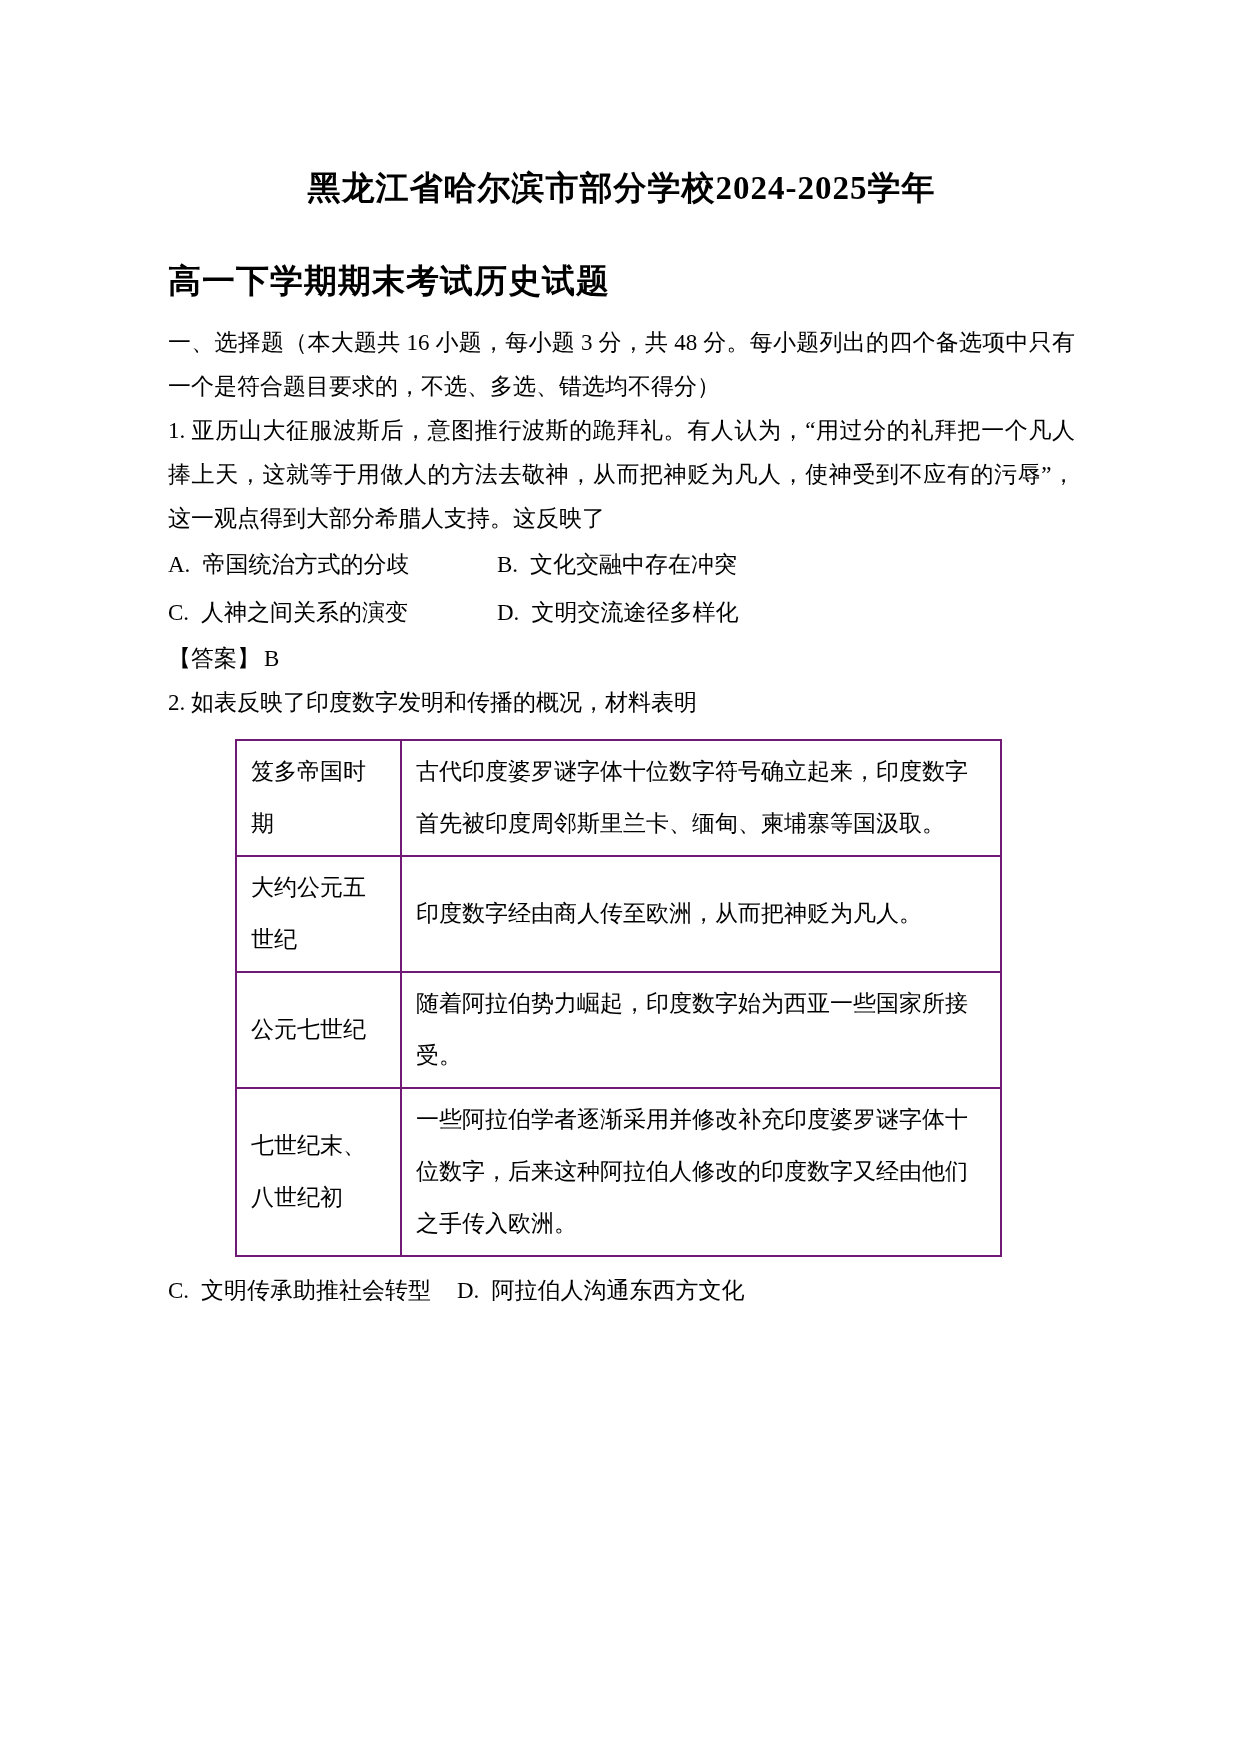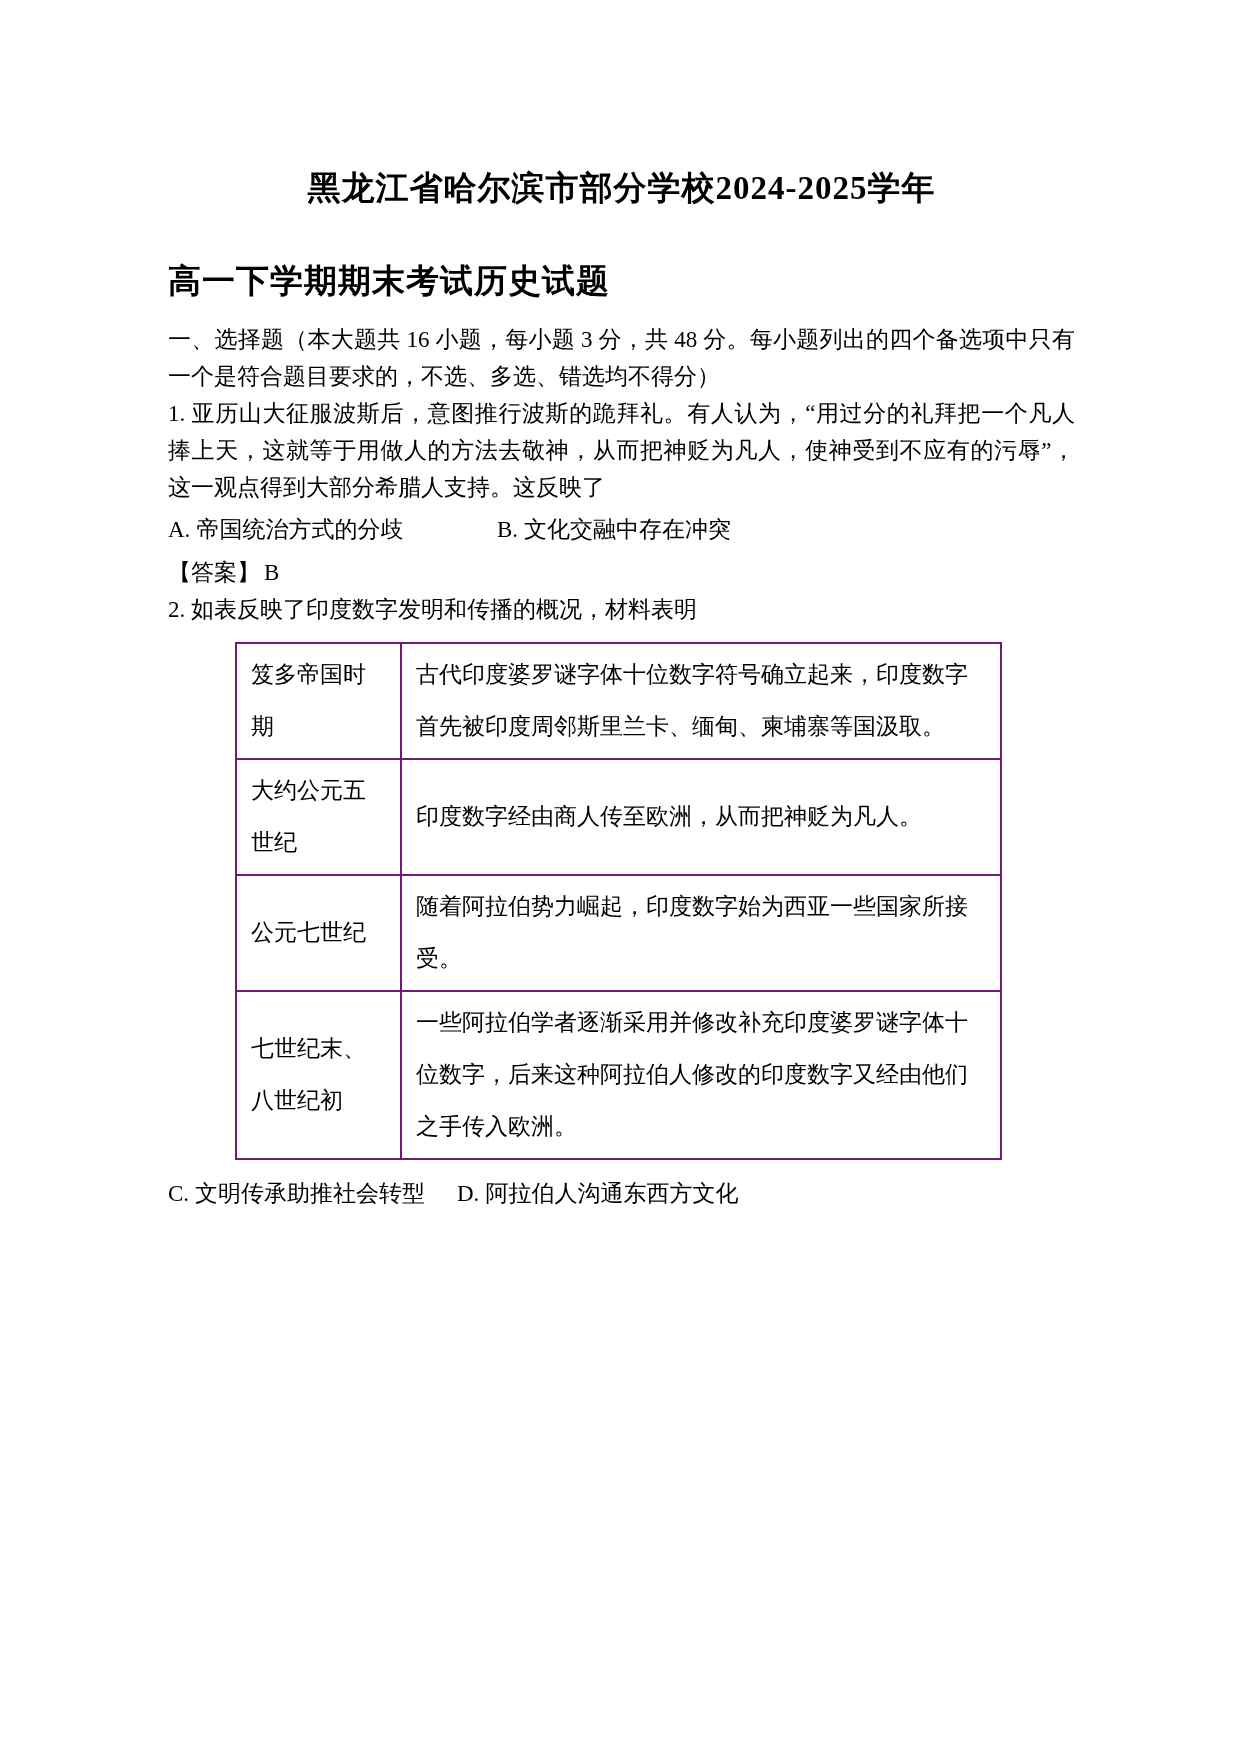--- a/index.html
+++ b/index.html
@@ -30,38 +30,38 @@
   .doc-title-2 {
     font-size: 33px;
     font-weight: bold;
     text-align: left;
     margin: 0 0 18px 0;
     line-height: 1.35;
     letter-spacing: 1px;
   }
   p.body-line {
     font-size: 23px;
-    line-height: 37px;
+    line-height: 44px;
     margin: 0;
     text-align: justify;
     text-justify: inter-ideograph;
   }
   p.options-row {
     font-size: 23px;
     line-height: 47.7px;
     margin: 0;
   }
   .opt {
     display: inline-block;
     white-space: nowrap;
   }
   .opt-first-q1 { width: 329px; }
   .opt-first-q2 { width: 289px; }
   .opt-label { display: inline; }
-  .opt-text { display: inline; margin-left: 6px; }
+  .opt-text { display: inline; margin-left: 12px; }
   .ans-label, .exp-label { display: inline; }
   .ans-value { display: inline; margin-left: 4px; }
   .exp-text { display: inline; }
   table.q2-table {
     border-collapse: collapse;
     margin: 14px 0 10px 67px;
     width: 767px;
     table-layout: fixed;
   }
   table.q2-table td {
@@ -82,20 +82,23 @@
 
   <h1 class="doc-title-1">黑龙江省哈尔滨市部分学校2024-2025学年</h1>
   <h2 class="doc-title-2">高一下学期期末考试历史试题</h2>
 
   <p class="body-line">一、选择题（本大题共 16 小题，每小题 3 分，共 48 分。每小题列出的四个备选项中只有一个是符合题目要求的，不选、多选、错选均不得分）</p>
 
   <p class="body-line">1. 亚历山大征服波斯后，意图推行波斯的跪拜礼。有人认为，“用过分的礼拜把一个凡人捧上天，这就等于用做人的方法去敬神，从而把神贬为凡人，使神受到不应有的污辱”，这一观点得到大部分希腊人支持。这反映了</p>
 
   <p class="options-row">
     <span class="opt opt-first-q1"><span class="opt-label">A.</span><span class="opt-text">帝国统治方式的分歧</span></span><span class="opt"><span class="opt-label">B.</span><span class="opt-text">文化交融中存在冲突</span></span>
+  </p>
+  <p class="options-row">
+    <span class="opt opt-first-q1"><span class="opt-label">C.</span><span class="opt-text">人神之间关系的演变</span></span><span class="opt"><span class="opt-label">D.</span><span class="opt-text">文明交流途径多样化</span></span>
   </p>
 
   <p class="body-line">
     <span class="ans-label">【答案】</span><span class="ans-value">B</span>
   </p>
 
 
   <p class="body-line">2. 如表反映了印度数字发明和传播的概况，材料表明</p>
 
   <table class="q2-table">

